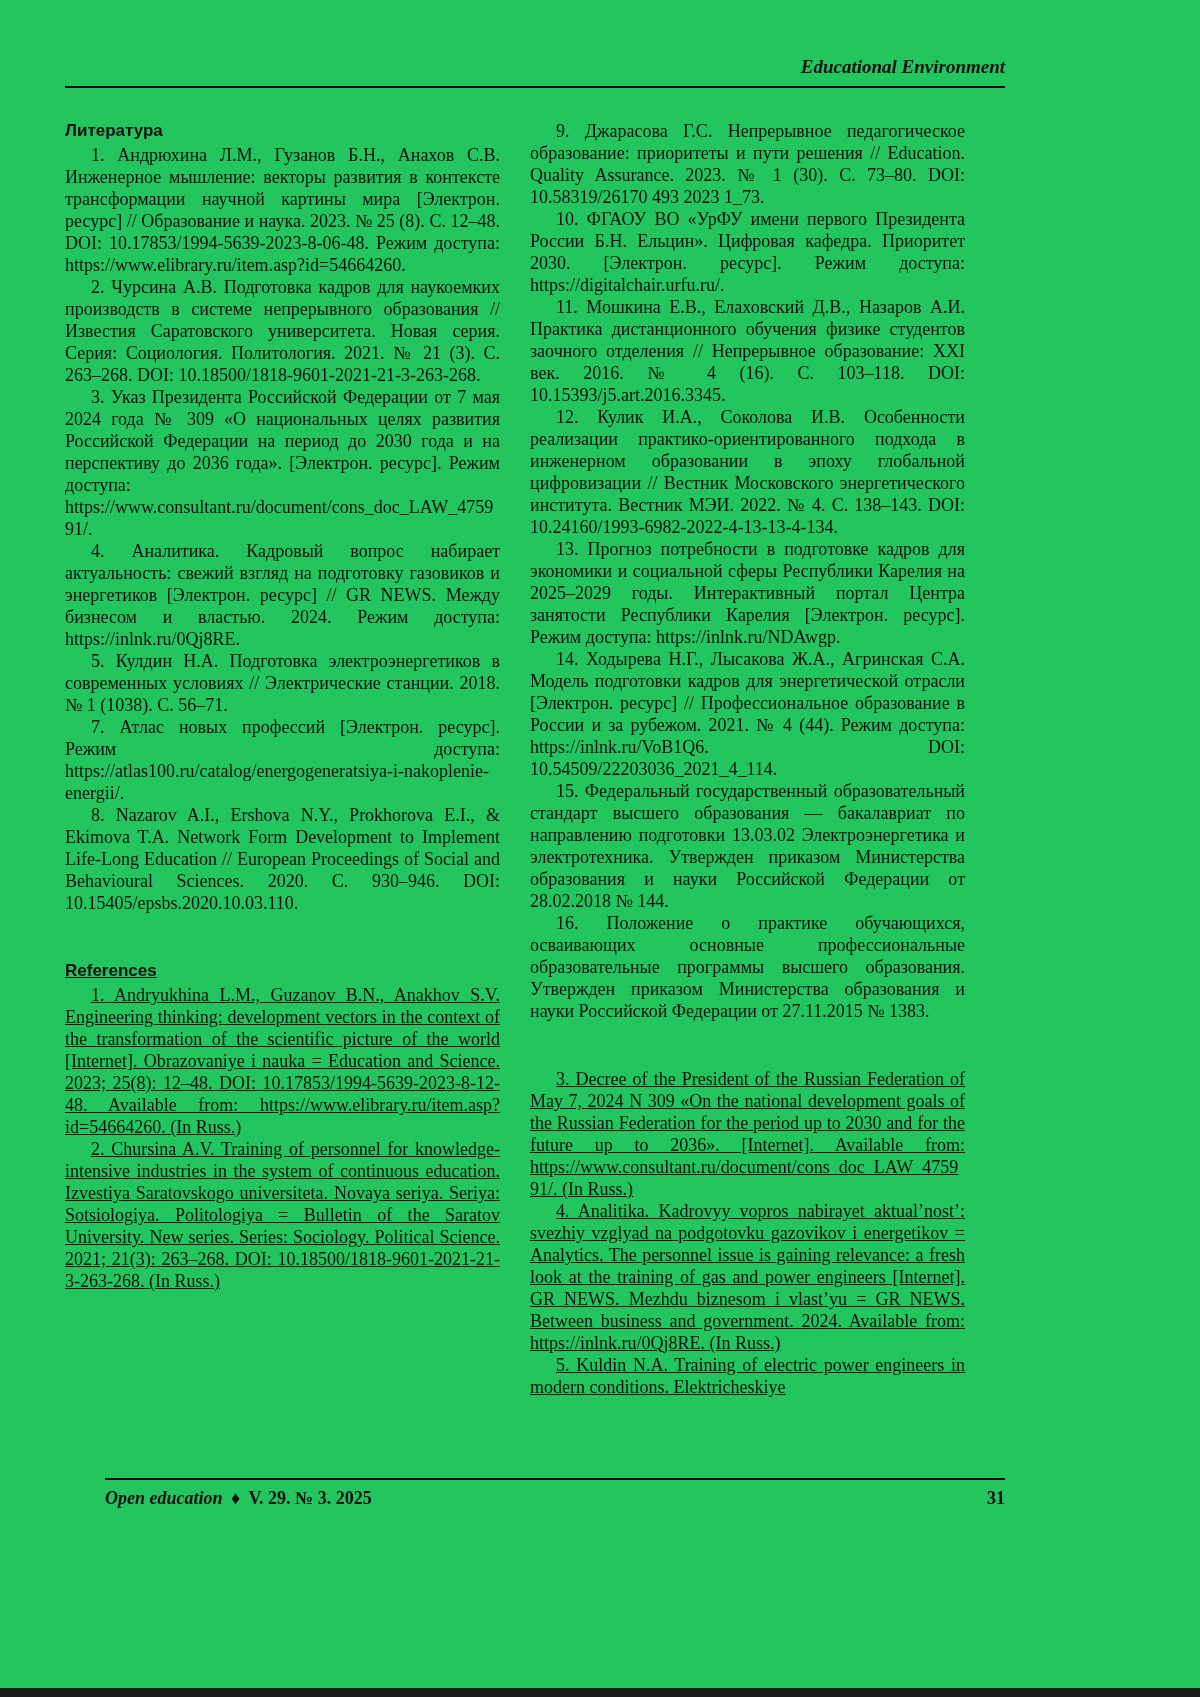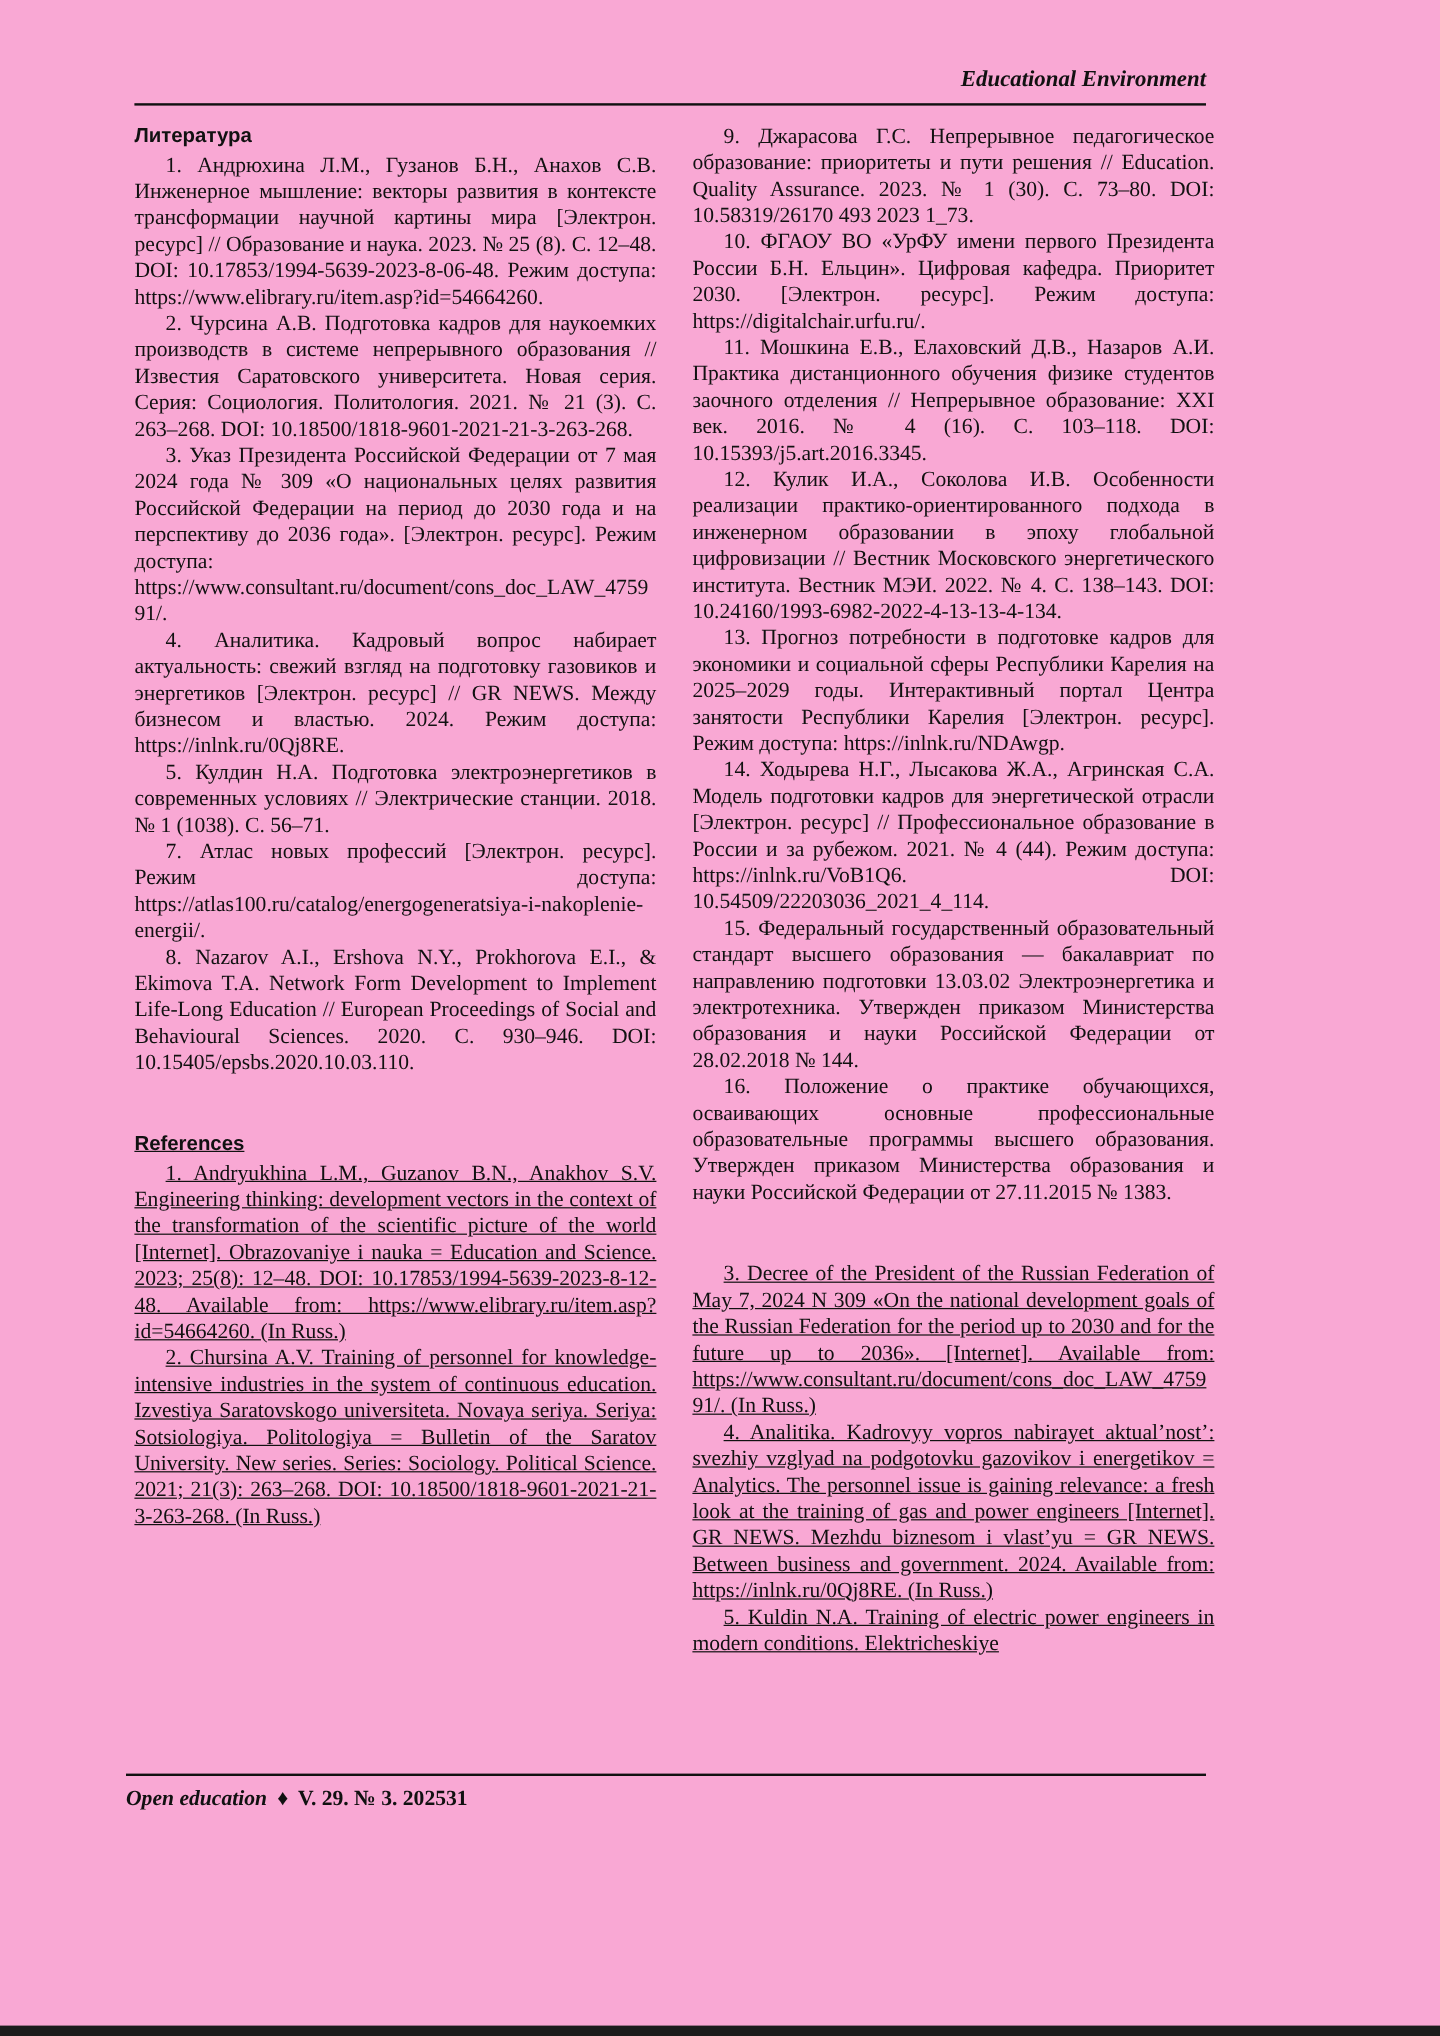--- a/index.html
+++ b/index.html
@@ -5,23 +5,23 @@
   html, body {
     margin: 0;
     padding: 0;
     background: #e8e8e8;
   }
   .page {
     position: relative;
     width: 1200px;
     height: 1697px;
     margin: 0 auto;
-    background: #f9a8d4;
+    background: #22c55e;
     box-sizing: border-box;
-    padding: 56px 195px 0 112px;
+    padding: 56px 195px 0 65px;
     color: #111111;
     font-family: "Liberation Serif", "DejaVu Serif", serif;
     font-size: 18px;
     line-height: 22px;
     overflow: hidden;
   }
   
   .running-header {
     text-align: right;
     font-weight: bold;
@@ -31,21 +31,21 @@
   }
   .header-rule {
     border: none;
     border-top: 2px solid #111111;
     margin: 8px 0 0 0;
   }
   
   .columns {
     display: flex;
     gap: 30px;
-    margin-top: 14px;
+    margin-top: 32px;
     text-align: justify;
     hyphens: auto;
   }
   .col {
     width: 435px;
     flex: 0 0 435px;
   }
   .block2 {
     margin-top: 46px;
     text-decoration: underline;
@@ -71,20 +71,21 @@
     top: 1478px;
   }
   .footer-rule {
     border: none;
     border-top: 2px solid #111111;
     margin: 0;
   }
   .footer-line {
     margin-top: 7px;
     display: flex;
+    justify-content: space-between;
     align-items: baseline;
     font-weight: bold;
     font-size: 18px;
   }
   .journal-name {
     font-style: italic;
   }
   .diamond {
     font-style: normal;
     padding: 0 4px;

